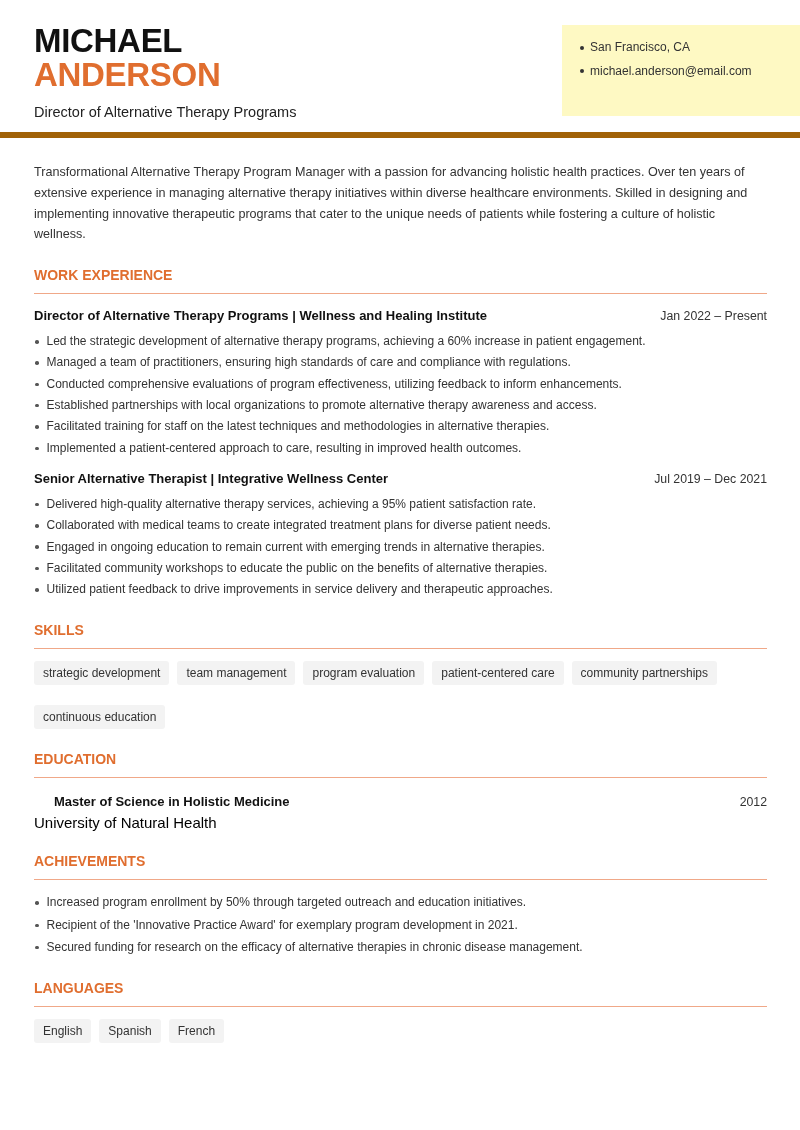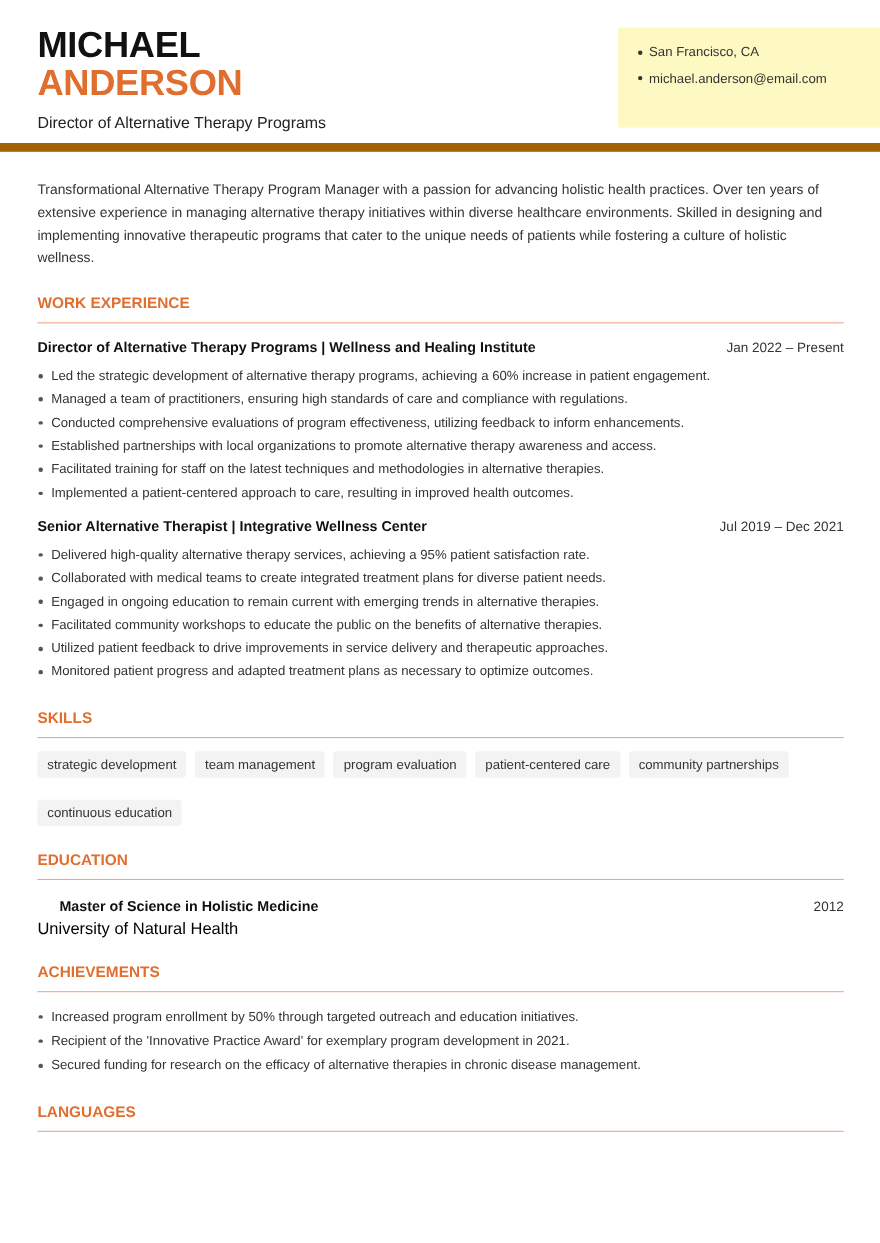--- a/index.html
+++ b/index.html
@@ -1,19 +1,19 @@
 <!DOCTYPE html>
 <html><head>
   <meta charset="utf-8">
   <style>
     * { box-sizing: border-box; margin: 0; padding: 0; }
     html, body { width: 800px; height: 1130px; background: #ffffff; }
     body { font-family: "Liberation Sans", "DejaVu Sans", sans-serif; color: #222222; position: relative; overflow: hidden; }
 
-    .header { position: relative; height: 138px; border-bottom: 8px solid #a16207; }
+    .header { position: relative; height: 138px; border-bottom: 6px solid #a16207; }
     .name-block { position: absolute; left: 34px; top: 24px; }
     .first-name { font-size: 33px; font-weight: bold; color: #111111; line-height: 34px; letter-spacing: -0.3px; }
     .last-name { font-size: 33px; font-weight: bold; color: #e06e2f; line-height: 34px; letter-spacing: -0.3px; }
     .job-title { font-size: 14.5px; color: #222222; margin-top: 12px; }
 
     .contact-box { position: absolute; left: 562px; top: 25px; width: 238px; height: 91px; background: #fef9c3; padding: 11px 0 0 18px; }
     .contact-item { font-size: 12px; color: #333333; line-height: 23.5px; display: flex; align-items: center; }
     .bullet-dot { display: inline-block; width: 4px; height: 4px; border-radius: 50%; background: #333333; margin-right: 6px; flex-shrink: 0; }
 
     .content { position: absolute; left: 34px; top: 162px; width: 733px; }
@@ -116,24 +116,20 @@
           <span>Engaged in ongoing education to remain current with emerging trends in alternative therapies.</span>
         </li>
       <li>
           <span class="bullet-dot"></span>
           <span>Facilitated community workshops to educate the public on the benefits of alternative therapies.</span>
         </li>
       <li>
           <span class="bullet-dot"></span>
           <span>Utilized patient feedback to drive improvements in service delivery and therapeutic approaches.</span>
         </li>
-      <li>
-          <span class="bullet-dot"></span>
-          <span>Monitored patient progress and adapted treatment plans as necessary to optimize outcomes.</span>
-        </li>
     </ul>
   </div>
 
   <div class="section-title">SKILLS</div>
   <div class="tags">
     <span class="tag">strategic development</span>
     <span class="tag">team management</span>
     <span class="tag">program evaluation</span>
     <span class="tag">patient-centered care</span>
     <span class="tag">community partnerships</span>
@@ -159,13 +155,18 @@
         <span class="bullet-dot"></span>
         <span>Recipient of the 'Innovative Practice Award' for exemplary program development in 2021.</span>
       </li>
     <li style="margin-top:1px;">
         <span class="bullet-dot"></span>
         <span>Secured funding for research on the efficacy of alternative therapies in chronic disease management.</span>
       </li>
   </ul>
 
   <div class="section-title">LANGUAGES</div>
+  <div class="tags">
+    <span class="tag">English</span>
+    <span class="tag">Spanish</span>
+    <span class="tag">French</span>
+  </div>
 </div>
 
 </body></html>

